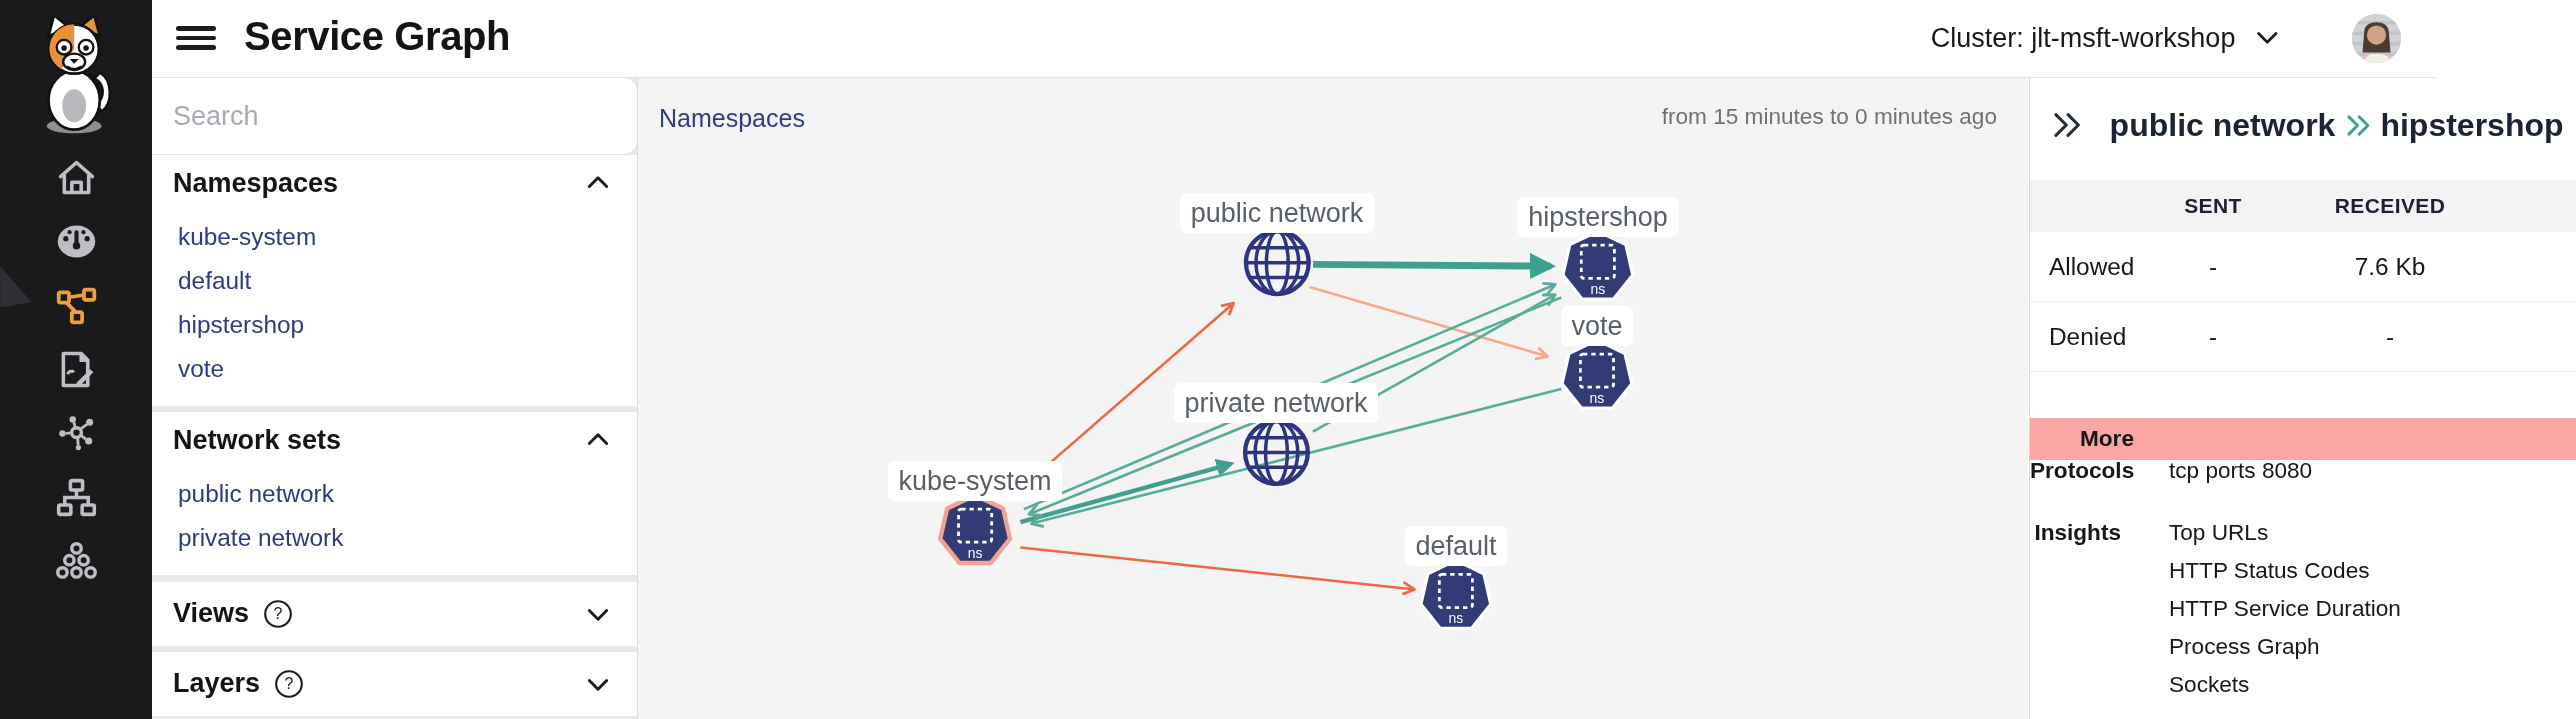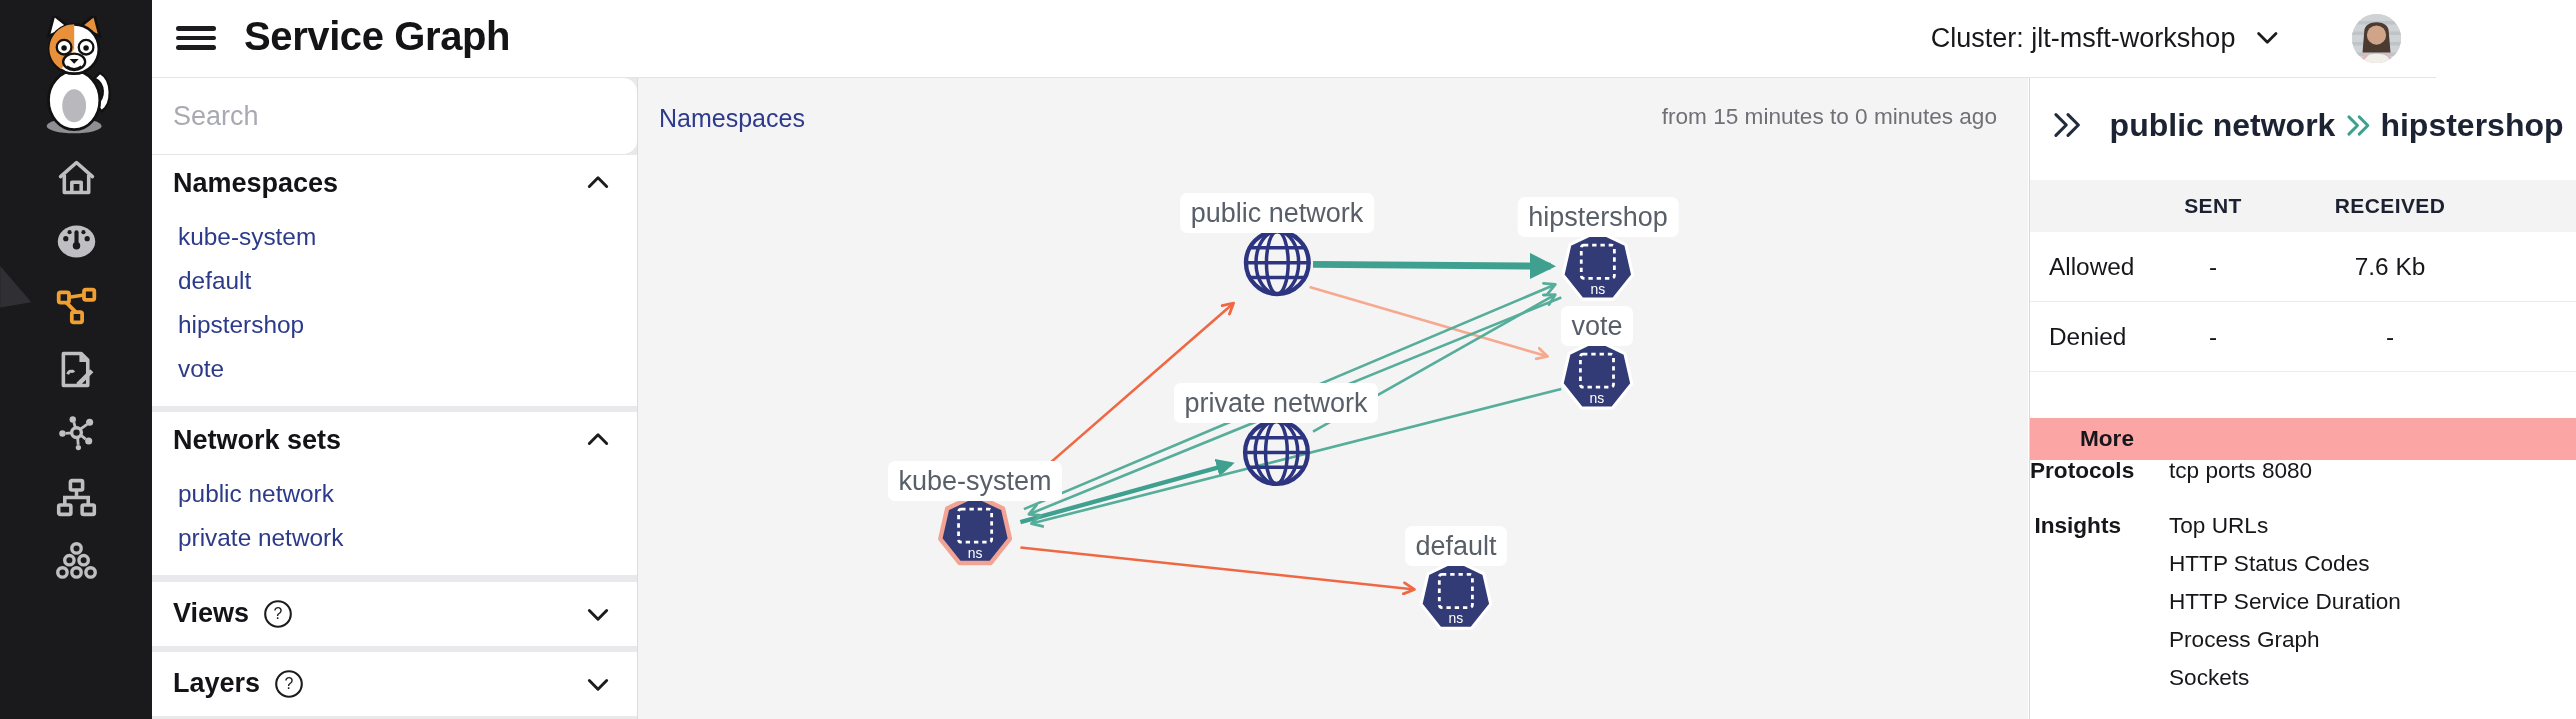--- a/index.html
+++ b/index.html
@@ -72,21 +72,21 @@
   .row-label { position:absolute; left:19px; top:0; line-height:70px; font-size:24.4px; font-weight:400; color:#17171b; }
   .cell { position:absolute; top:0; transform:translateX(-50%); line-height:70px; font-size:24.4px; color:#17171b; }
 
   #more-row { position:absolute; left:0; top:340px; width:547px; height:42px; background:#fca5a5; }
   #more-label { position:absolute; left:50px; top:0; line-height:42px; font-size:22.6px; font-weight:700; color:#17171b; }
 
   #details { position:absolute; left:0; top:374px; width:547px; }
   .detail-row { display:grid; grid-template-columns:91px auto; column-gap:35px; padding-left:0; margin-bottom:14px;gap:48px; }
   .detail-label { text-align:right; font-size:22.6px; font-weight:700; color:#17171b; line-height:38px; }
   .detail-values div { font-size:22.6px; color:#17171b; line-height:38px; }
-  #details .insights { margin-top:17px; }
+  #details .insights { margin-top:24px; }
 </style>
 </head>
 <body>
 
 <div id="rail">
   <div id="logo">
     <svg viewBox="0 0 120 130">
       <ellipse cx="58" cy="120" rx="30" ry="8" fill="#8f8f93"></ellipse>
       <path d="M86 62 C100 70 100 96 88 104 L82 96 C92 90 92 74 80 68 Z" fill="#ffffff" stroke="#111" stroke-width="2.5"></path>
       <ellipse cx="58" cy="92" rx="28" ry="32" fill="#ffffff" stroke="#111" stroke-width="3"></ellipse>

